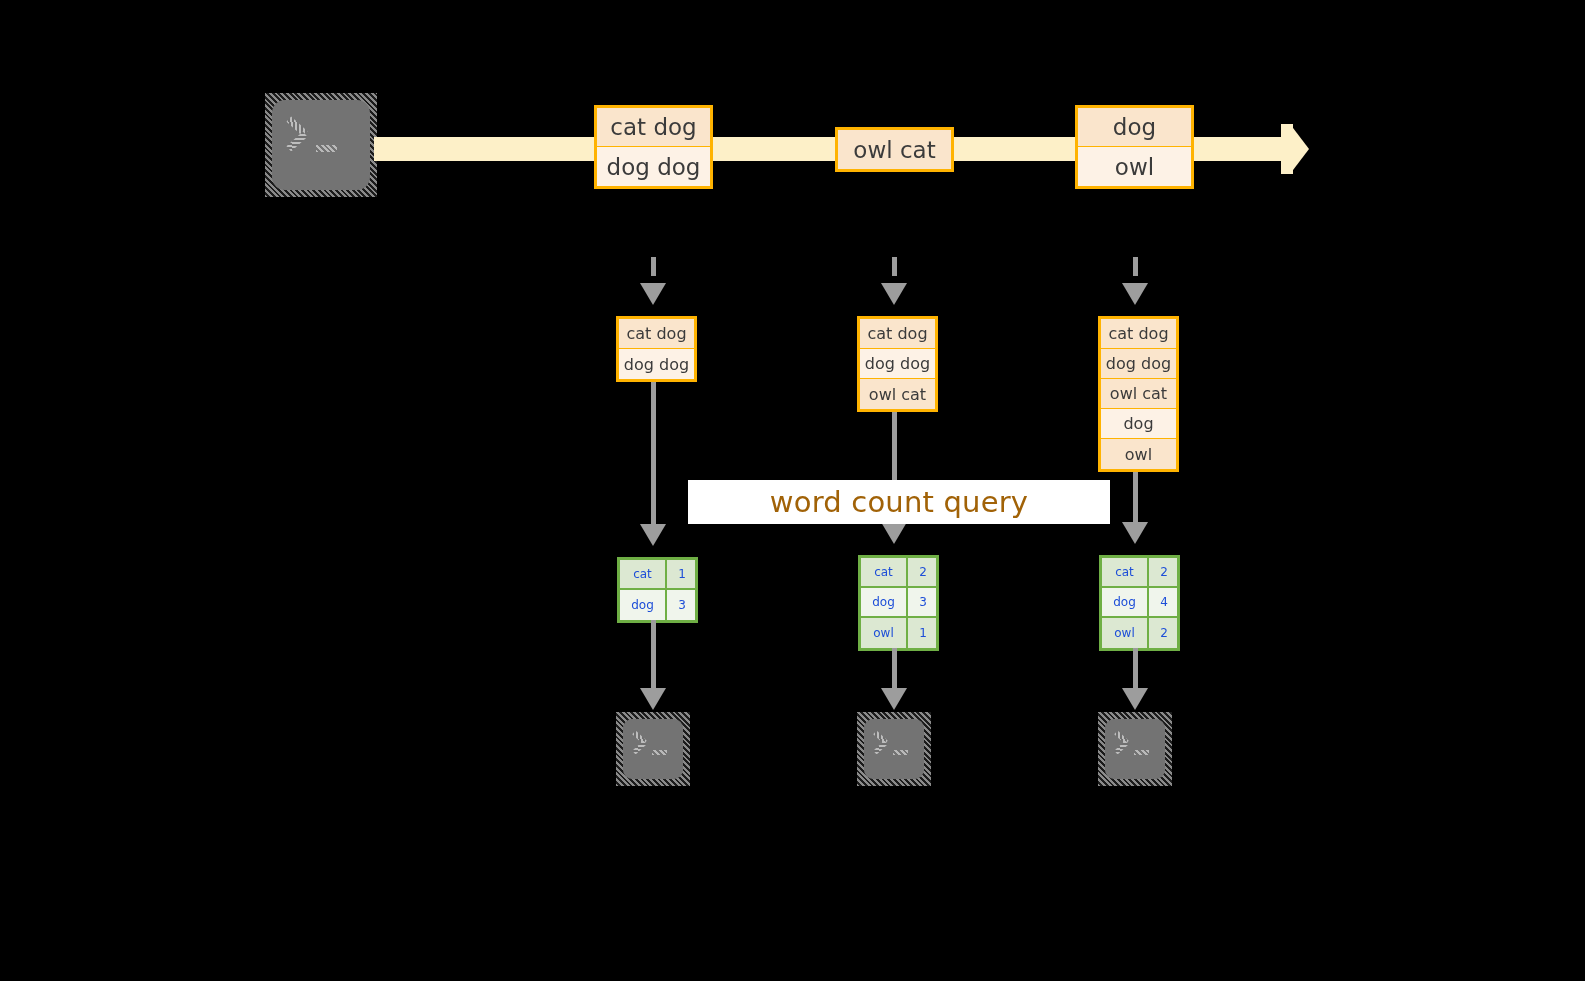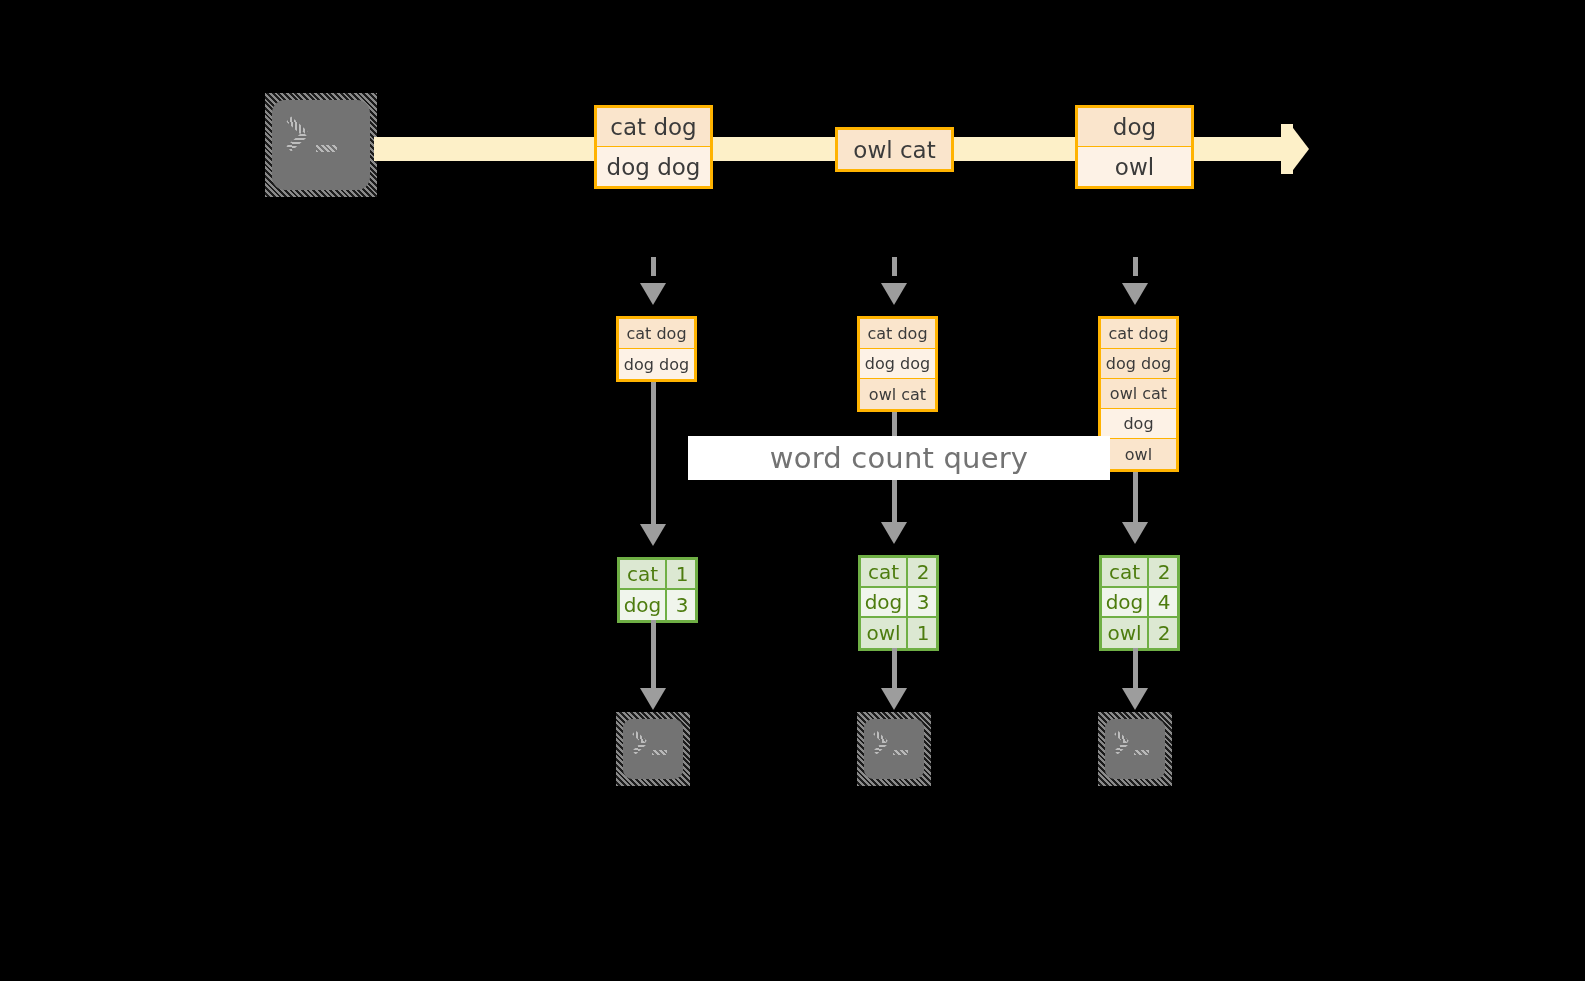--- a/index.html
+++ b/index.html
@@ -104,21 +104,21 @@
     display: flex; flex-direction: column;
   }
   .gtab .grow {
     display: flex;
     height: 30px;
     border-bottom: 2.5px solid #6FAF45;
   }
   .gtab .grow:last-child { border-bottom: none; }
   .gtab .gw, .gtab .gc {
     display: flex; align-items: center;
-    color: #4d7c0f; font-size: 20px;
+    color: #1d4ed8; font-size: 12px;
   }
   .gtab .gw { width: 47px; justify-content: center; border-right: 2.5px solid #6FAF45; }
   .gtab .gc { width: 28px; justify-content: center; padding-left: 2px; }
   .gtab .grow.shade .gw, .gtab .grow.shade .gc { background: #DCE8D2; }
   .gtab .grow.plain .gw, .gtab .grow.plain .gc { background: #F0F5EC; }
 
   
   .vline {
     position: absolute; width: 5px; background: #9d9d9d;
   }
@@ -129,24 +129,24 @@
   .vhead {
     position: absolute; width: 0; height: 0;
     border-left: 13px solid transparent;
     border-right: 13px solid transparent;
     border-top: 22px solid #9d9d9d;
   }
 
   
   .qlabel {
     position: absolute;
-    left: 688px; top: 436px; width: 422px; height: 44px;
+    left: 688px; top: 480px; width: 422px; height: 44px;
     background: #FFFFFF;
     display: flex; align-items: center; justify-content: center;
-    color: #737373;
+    color: #a16207;
     font-size: 29px;
     letter-spacing: 0.2px;
   }
 </style>
 </head>
 <body>
 
 <div id="stage">
 
   <div class="term big">

